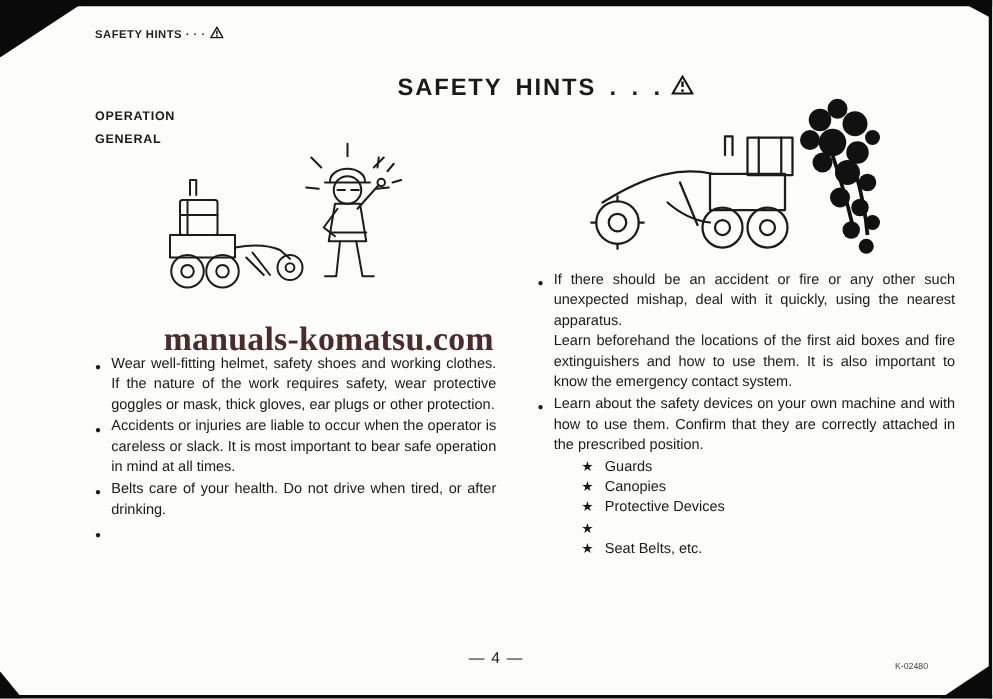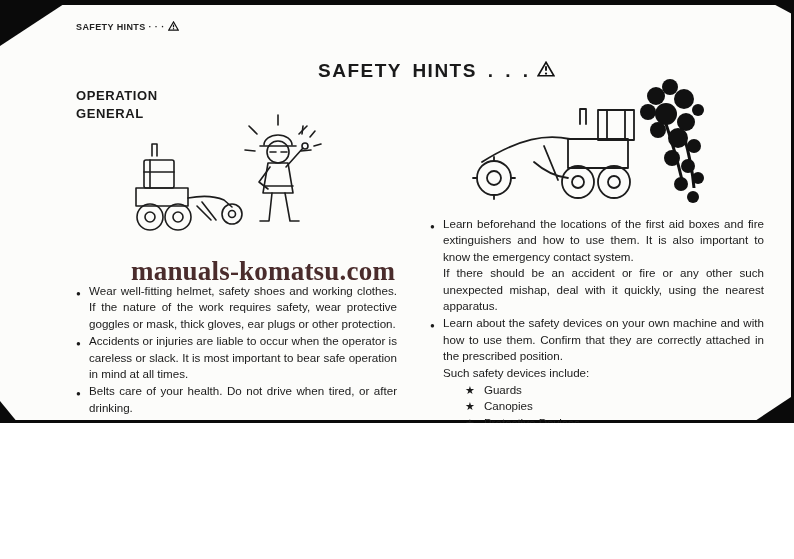--- a/index.html
+++ b/index.html
@@ -1,38 +1,38 @@
 <!DOCTYPE html>
 <html><head>
 <meta charset="utf-8">
 <style>
   html,body{margin:0;padding:0;background:#ffffff;}
   .page{
-    position:relative;width:794px;height:423px;background:#fcfcfa;
+    position:relative;width:794px;height:559px;background:#fcfcfa;
     overflow:hidden;font-family:"Liberation Sans",sans-serif;color:#1a1a1a;
   }
   
   .art{position:absolute;background:#0a0a0a;}
   .art-top{top:0;left:0;width:794px;height:5px;}
   .art-tl{top:0;left:0;width:70px;height:46px;clip-path:polygon(0 0,100% 0,0 100%);}
   .art-tr{top:0;right:0;width:28px;height:15px;clip-path:polygon(0 0,100% 0,100% 100%);}
   .art-bl{bottom:0;left:0;width:18px;height:22px;clip-path:polygon(0 0,0 100%,100% 100%);}
   .art-br{bottom:0;right:0;width:42px;height:28px;clip-path:polygon(100% 0,100% 100%,0 100%);}
   .art-bottom{bottom:0;left:0;width:794px;height:3px;}
   .art-right{top:0;right:0;width:3px;height:559px;}
 
   .small-header{
     position:absolute;left:76px;top:21px;font-size:9px;letter-spacing:.4px;
     display:flex;align-items:center;gap:3px;font-weight:bold;color:#222;
   }
   .title{
     position:absolute;left:318px;top:60px;display:flex;align-items:center;gap:7px;
     font-size:19px;font-weight:bold;letter-spacing:1.5px;word-spacing:4px;
   }
-  .sec-head{position:absolute;left:76px;font-size:13px;font-weight:bold;letter-spacing:.6px;}
+  .sec-head{position:absolute;left:76px;font-size:10px;font-weight:bold;letter-spacing:.6px;}
   .sec1{top:88px;} .sec2{top:106px;}
 
   .illu{position:absolute;}
   .illu-left{left:118px;top:110px;}
   .illu-right{left:460px;top:66px;}
 
   .watermark{
     position:absolute;left:131px;top:256px;
     font-family:"Liberation Serif",serif;font-weight:bold;font-size:27px;
     color:#4a2c2c;letter-spacing:.2px;
@@ -190,29 +190,28 @@
       <span class="bullet-glyph">●</span>
       <div class="bullet-text">
       </div>
     </div>
   </div>
 
   <div class="col col-right">
     <div class="bullet-item">
       <span class="bullet-glyph">●</span>
       <div class="bullet-text">
+        <p>If there should be an accident or fire or any other such unexpected mishap, deal with it quickly, using the nearest apparatus.</p>
         <p>Learn beforehand the locations of the first aid boxes and fire extinguishers and how to use them. It is also important to know the emergency contact system.</p>
-        <p>If there should be an accident or fire or any other such unexpected mishap, deal with it quickly, using the nearest apparatus.</p>
       </div>
     </div>
     <div class="bullet-item">
       <span class="bullet-glyph">●</span>
       <div class="bullet-text">
         <p>Learn about the safety devices on your own machine and with how to use them. Confirm that they are correctly attached in the prescribed position.</p>
-        <p>Such safety devices include:</p>
         <div class="star-list">
           <div class="star-row">
             <span class="star-glyph">★</span>
             <span>Guards</span>
           </div>
           <div class="star-row">
             <span class="star-glyph">★</span>
             <span>Canopies</span>
           </div>
           <div class="star-row">

